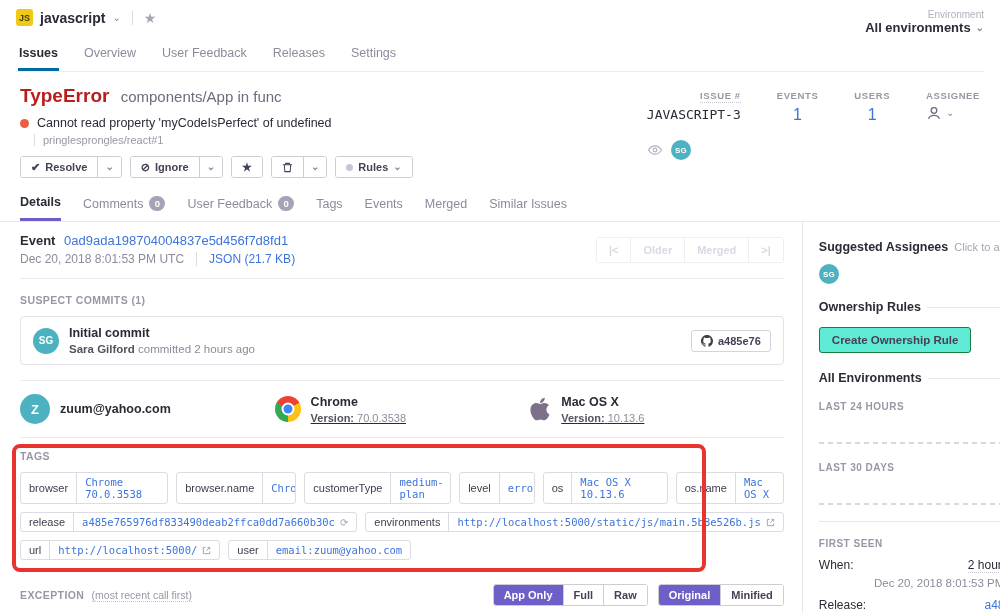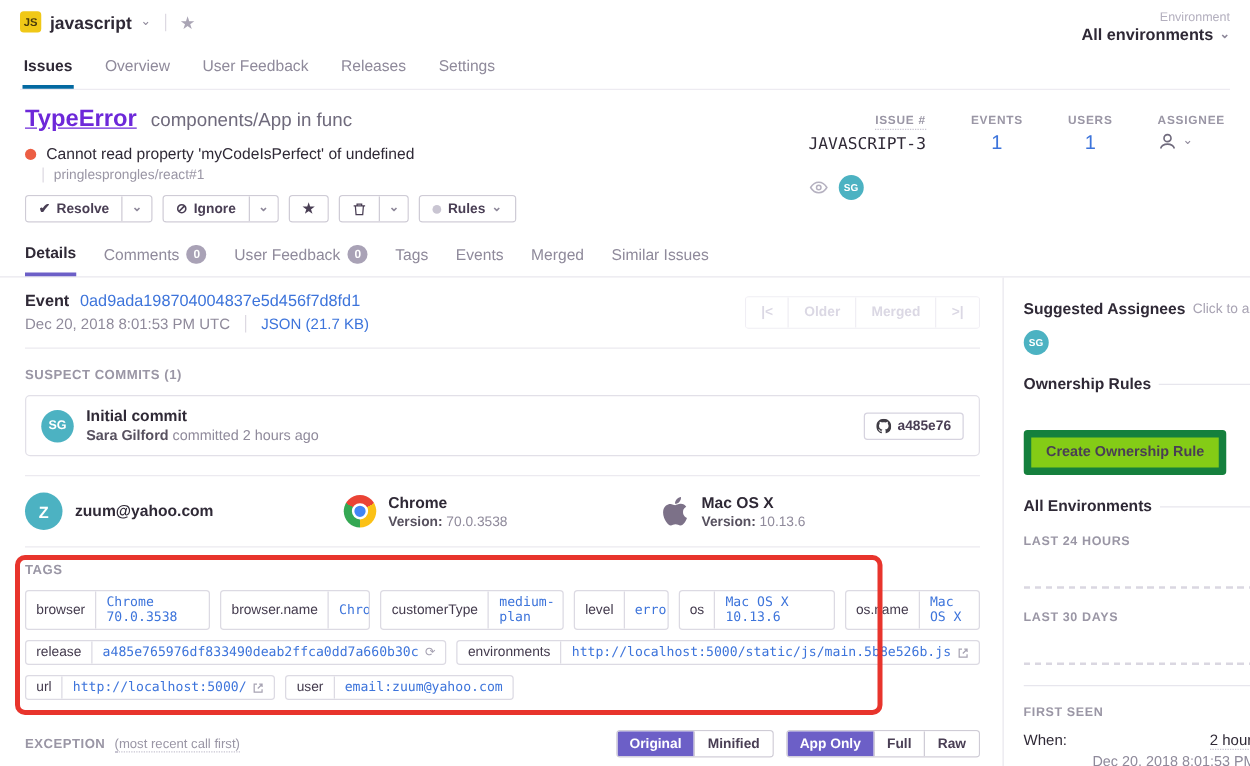--- a/index.html
+++ b/index.html
@@ -20,21 +20,21 @@
   .env { text-align:right; }
   .env-label { font-size:10px; color:#b3afbe; }
   .env-value { font-size:13px; font-weight:bold; color:#2f2936; display:flex; gap:5px; align-items:center; justify-content:flex-end; }
   .main-tabs { display:flex; gap:24px; margin-top:7px; border-bottom:1px solid #edebf1; padding:0 2px; }
   .main-tab { font-size:12.5px; color:#8f8a9b; padding:4px 1px 8px; cursor:pointer; }
   .main-tab.active { color:#2f2936; font-weight:bold; border-bottom:3px solid #0369a1; }
 
   
   .issue-header { display:flex; justify-content:space-between; padding:13px 20px 10px 20px; }
   .ih-title { font-size:19px; }
-  .ih-title .t { font-weight:bold; color:#6d28d9;text-decoration:underline; }
+  .ih-title .t { font-weight:bold; color:#b91c1c; }
   .ih-title .c { font-weight:normal; color:#6f6a7c; font-size:15px; margin-left:6px; }
   .ih-msg { display:flex; align-items:center; gap:8px; margin-top:9px; font-size:12.5px; color:#2f2936; }
   .err-dot { width:9px; height:9px; border-radius:50%; background:#ec5e44; flex:0 0 auto; }
   .ih-annotation { margin:4px 0 10px 14px; padding-left:8px; border-left:1px solid #ddd9e2;
                    font-size:11px; color:#9a96a5; }
   .actions { display:flex; gap:8px; }
   .btn-split { display:inline-flex; border:1px solid #cfccd6; border-radius:3px; background:#fff; overflow:hidden; }
   .btn-part { padding:4px 10px; font-size:11px; font-weight:bold; color:#493e54; display:flex; align-items:center; gap:5px; cursor:pointer; background:#fff; }
   .btn-part.caret-part { border-left:1px solid #cfccd6; padding:4px 7px; }
   .glyph { font-size:11px; line-height:1; }
@@ -83,21 +83,21 @@
   .commit-card { border:1px solid #e2e0e8; border-radius:4px; padding:9px 12px; display:flex; align-items:center; gap:10px; }
   .commit-title { font-size:12.5px; font-weight:bold; }
   .commit-byline { font-size:11.5px; color:#8f8a9b; margin-top:3px; }
   .commit-byline .author { color:#57515f; font-weight:bold; }
   .sha-btn { margin-left:auto; border:1px solid #d6d3df; border-radius:3px; padding:4px 9px; font-size:11px;
              font-weight:bold; color:#493e54; display:flex; align-items:center; gap:5px; background:#fff; cursor:pointer; }
 
   .context-row { display:flex; margin-top:15px; border-top:1px solid #eceaf0; border-bottom:1px solid #eceaf0; padding:13px 0; }
   .ctx-cell { flex:1; display:flex; align-items:center; gap:10px; }
   .ctx-name { font-size:12.5px; font-weight:bold; }
-  .ctx-ver { font-size:11px; margin-top:3px; }
+  .ctx-ver { font-size:11px; margin-top:3px;text-decoration:underline; }
   .ctx-ver .vl { font-weight:bold; color:#57515f; }
   .ctx-ver .vv { color:#8f8a9b; }
   .chrome-icon { position:relative; width:26px; height:26px; border-radius:50%; flex:0 0 auto;
                  background:conic-gradient(from -60deg,#ea4335 0 120deg,#fbc116 0 240deg,#34a853 0 360deg); }
   .chrome-inner { position:absolute; left:50%; top:50%; transform:translate(-50%,-50%);
                   width:13px; height:13px; border-radius:50%; background:#4285f4; border:2.5px solid #fff; }
 
   .tags-section { position:relative; margin-top:12px; padding-bottom:2px; }
   .anno { position:absolute; border:4px solid #e8342c; border-radius:8px; pointer-events:none; z-index:5; }
   .anno-tags { left:-8px; top:-6px; width:694px; bottom:-8px; }
@@ -114,22 +114,22 @@
   .seg-group { display:inline-flex; border:1px solid #cfccd6; border-radius:3px; overflow:hidden; }
   .seg { padding:4px 10px; font-size:11px; font-weight:bold; color:#493e54; background:#fff; border-left:1px solid #cfccd6; cursor:pointer; }
   .seg:first-child { border-left:none; }
   .seg.active { background:#6c5fc7; color:#fff; border-color:#6c5fc7; }
 
   
   .sb-h { display:flex; align-items:center; gap:6px; margin:10px 0 10px; font-size:12.5px; font-weight:bold; white-space:nowrap; }
   .sb-h .hint { font-size:11px; color:#a8a3b3; font-weight:normal; }
   .sb-h .line { flex:1; height:1px; background:#e7e6ed; }
   .sb-caps { font-size:10px; font-weight:bold; letter-spacing:.5px; color:#9a96a5; margin:16px 0 6px; }
-  .create-btn { border:6px solid #15803d; border-radius:3px; background:#84cc16; padding:6px 12px;
-                font-size:11.5px; font-weight:bold; color:#493e54; margin:20px 0 4px; cursor:pointer; }
+  .create-btn { border:1px solid #15803d; border-radius:3px; background:#5eead4; padding:6px 12px;
+                font-size:11.5px; font-weight:bold; color:#493e54; margin:3px 0 4px; cursor:pointer; }
   .spark { position:relative; height:24px; margin:10px 0 2px; }
   .spark-base { position:absolute; bottom:2px; left:0; right:16px; height:2px;
                 background:repeating-linear-gradient(90deg,#dad7e1 0 5px,transparent 5px 9px); }
   .sb-divider { height:1px; background:#e7e6ed; margin:14px 0 0; }
   .kv { display:flex; justify-content:space-between; align-items:baseline; font-size:12px; margin:9px 0 0; }
   .kv .k { color:#2f2936; }
   .kv .v.dotted-u { border-bottom:1px dotted #c7c4d1; }
   .kv .v.link { color:#3d74db; cursor:pointer; }
   .kv-date { text-align:right; font-size:11.5px; color:#8f8a9b; margin-top:4px; }
   svg { display:block; }
@@ -420,27 +420,27 @@
       </div>
     </div>
 
     <div class="exception-head">
       <h6 class="sec-h" style="margin:0">
         <span>EXCEPTION</span>
         <span class="exc-h-note">(most recent call first)</span>
       </h6>
       <div class="seg-groups">
         <span class="seg-group">
-          <span class="seg active">Original</span>
-          <span class="seg">Minified</span>
-        </span>
-        <span class="seg-group">
           <span class="seg active">App Only</span>
           <span class="seg">Full</span>
           <span class="seg">Raw</span>
+        </span>
+        <span class="seg-group">
+          <span class="seg active">Original</span>
+          <span class="seg">Minified</span>
         </span>
       </div>
     </div>
 
   </main>
 
   <aside class="sidebar">
     <div class="sb-h">
       <span>Suggested Assignees</span>
       <span class="hint">Click to assign</span>

